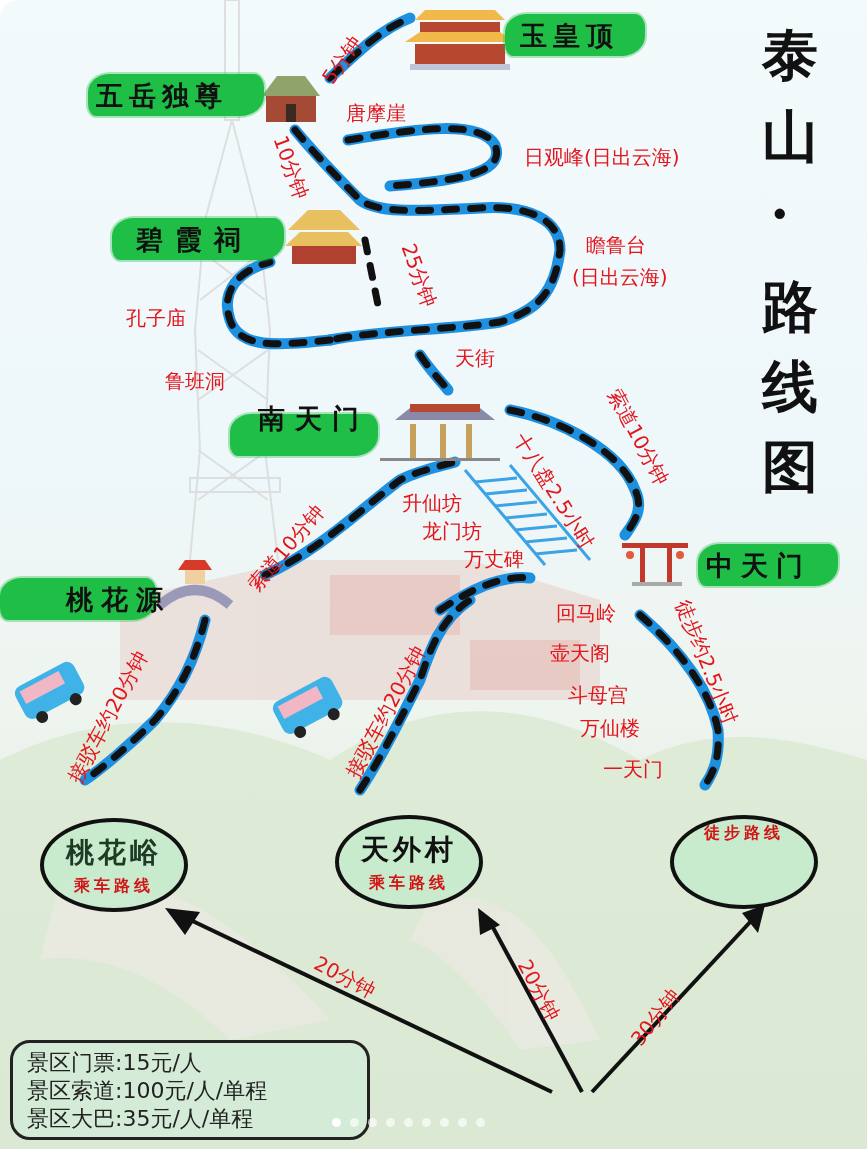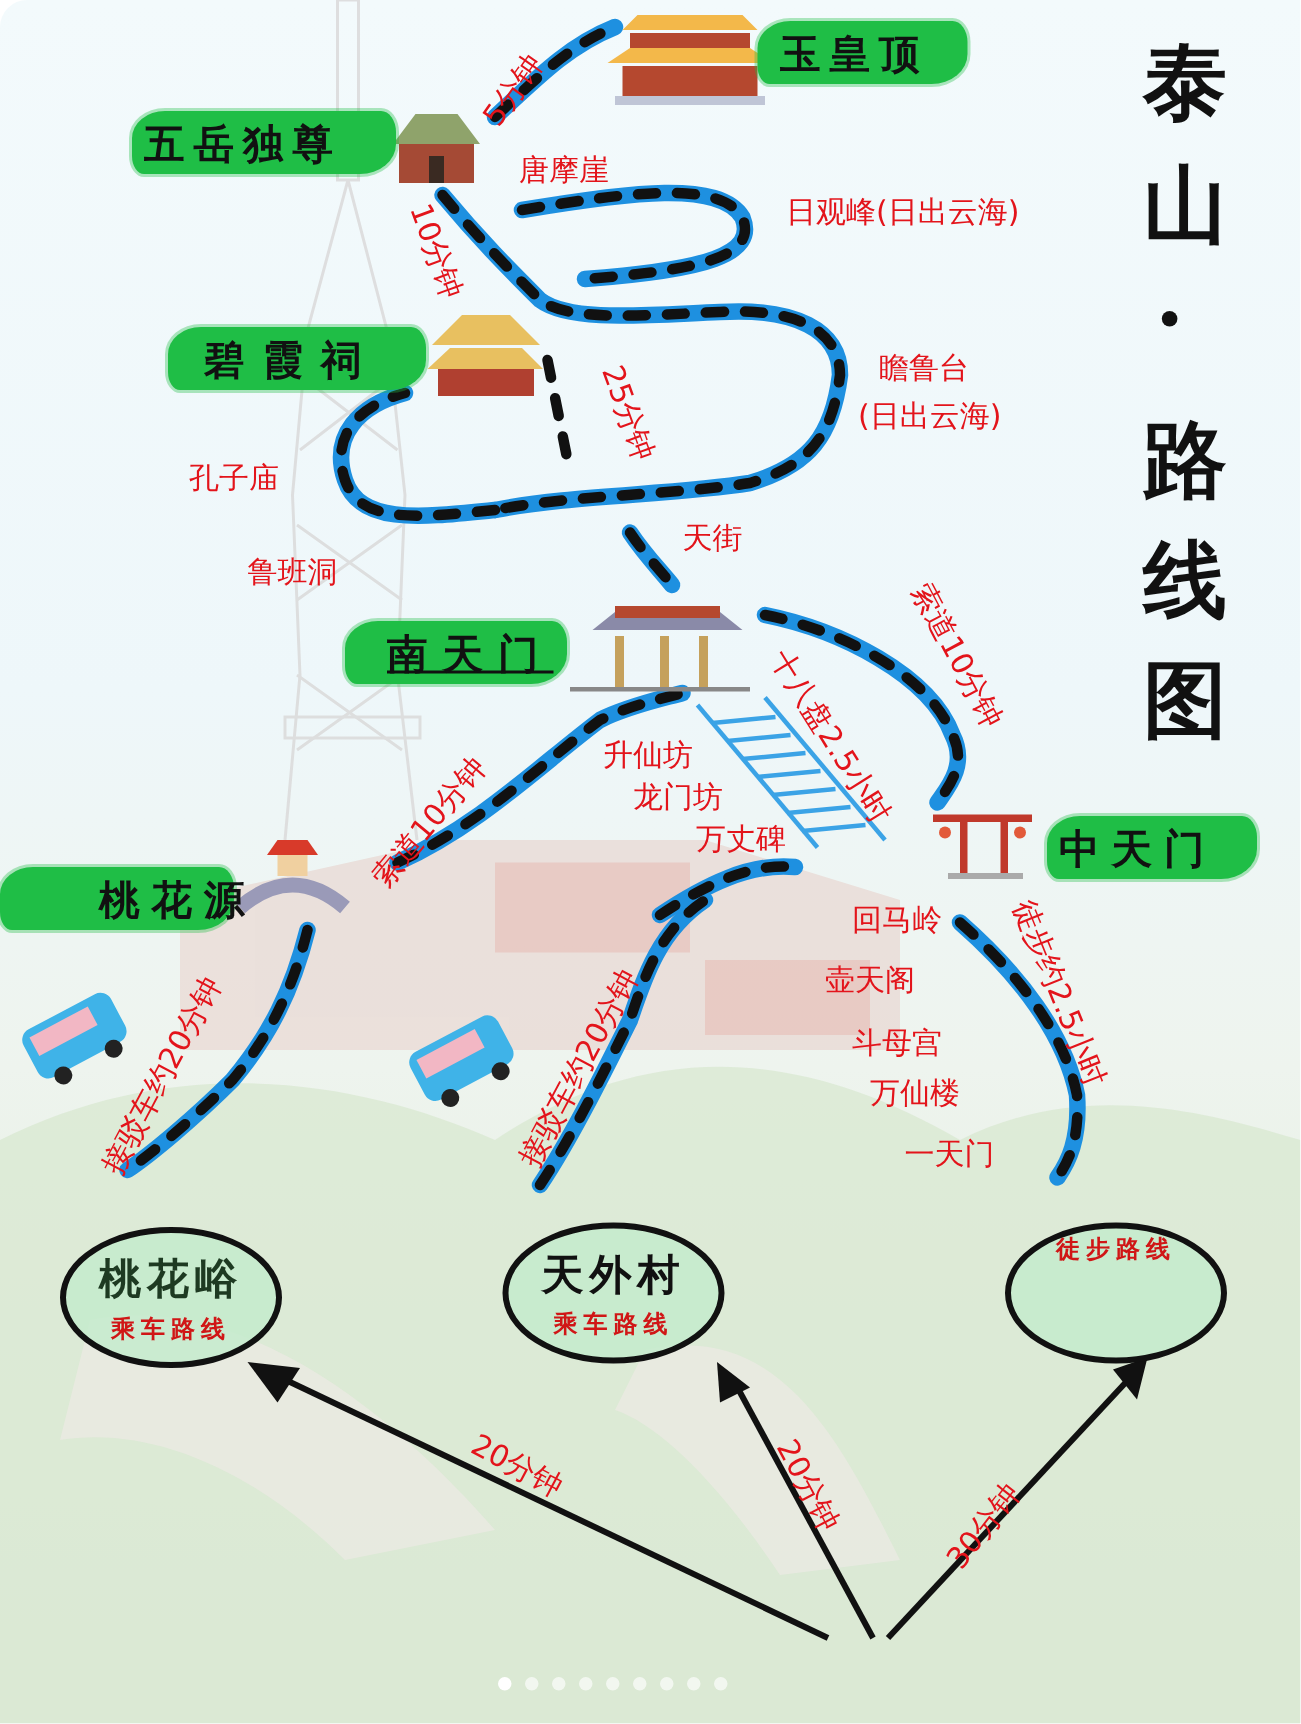--- a/index.html
+++ b/index.html
@@ -169,39 +169,39 @@
   <div class="brush" style="left:505px;top:14px;width:140px;"></div>
   <div class="blabel" style="left:520px;top:18px;text-align:center;">玉皇顶</div>
 
   <div class="brush" style="left:88px;top:74px;width:176px;"></div>
   <div class="blabel" style="left:96px;top:78px;">五岳独尊</div>
 
   <div class="brush" style="left:112px;top:218px;width:172px;"></div>
   <div class="blabel" style="left:136px;top:222px;letter-spacing:12px;">碧霞祠</div>
 
   <div class="brush" style="left:230px;top:414px;width:148px;"></div>
-  <div class="blabel" style="left:258px;top:418px;letter-spacing:10px;text-decoration:underline;">南天门</div>
+  <div class="blabel" style="left:258px;top:401px;letter-spacing:10px;">南天门</div>
 
   <div class="brush" style="left:698px;top:544px;width:140px;"></div>
   <div class="blabel" style="left:706px;top:548px;letter-spacing:8px;">中天门</div>
 
   <div class="brush" style="left:0px;top:578px;width:156px;"></div>
   <div class="blabel" style="left:22px;top:582px;letter-spacing:8px;margin-left:44px;">桃花源</div>
 
   <div class="abs red" style="left:346px;top:100px;">唐摩崖</div>
-  <div class="abs red" style="left:524px;top:128px;text-align:center;">日观峰(日出云海)</div>
+  <div class="abs red" style="left:524px;top:144px;text-align:center;">日观峰(日出云海)</div>
   <div class="abs red" style="left:586px;top:232px;text-align:center;">瞻鲁台</div>
   <div class="abs red" style="left:572px;top:264px;">(日出云海)</div>
   <div class="abs red" style="left:126px;top:305px;">孔子庙</div>
   <div class="abs red" style="left:165px;top:368px;">鲁班洞</div>
   <div class="abs red" style="left:455px;top:345px;">天街</div>
   <div class="abs red" style="left:402px;top:490px;">升仙坊</div>
   <div class="abs red" style="left:422px;top:518px;">龙门坊</div>
   <div class="abs red" style="left:464px;top:546px;">万丈碑</div>
-  <div class="abs red" style="left:568px;top:600px;font-family:Liberation Mono, monospace;">回马岭</div>
+  <div class="abs red" style="left:556px;top:600px;font-family:Liberation Mono, monospace;">回马岭</div>
   <div class="abs red" style="left:550px;top:640px;">壶天阁</div>
   <div class="abs red" style="left:568px;top:682px;">斗母宫</div>
   <div class="abs red" style="left:580px;top:715px;">万仙楼</div>
   <div class="abs red" style="left:603px;top:756px;">一天门</div>
 
   <div class="abs red rot" style="left:316px;top:74px;transform:rotate(-55deg);">5分钟</div>
   <div class="abs red rot" style="left:292px;top:132px;transform:rotate(70deg);">10分钟</div>
   <div class="abs red rot" style="left:420px;top:240px;transform:rotate(70deg);">25分钟</div>
   <div class="abs red rot" style="left:242px;top:580px;transform:rotate(-50deg);">索道10分钟</div>
   <div class="abs red rot" style="left:625px;top:384px;transform:rotate(62deg);">索道10分钟</div>
@@ -218,20 +218,25 @@
     <span class="sub">乘车路线</span>
   </div>
   <div class="oval" style="left:335px;top:815px;width:140px;height:86px;">
     <span class="main" style="margin-top:12px;color:#111;">天外村</span>
     <span class="sub">乘车路线</span>
   </div>
   <div class="oval" style="left:670px;top:815px;width:140px;height:86px;">
     <span class="sub">徒步路线</span>
   </div>
 
+  <div class="infobox">
+    <div>景区门票:15元/人</div>
+    <div>景区索道:100元/人/单程</div>
+    <div>景区大巴:35元/人/单程</div>
+  </div>
 
 
   <div class="dots">
     <span class="on"></span>
     <span></span>
     <span></span>
     <span></span>
     <span></span>
     <span></span>
     <span></span>

